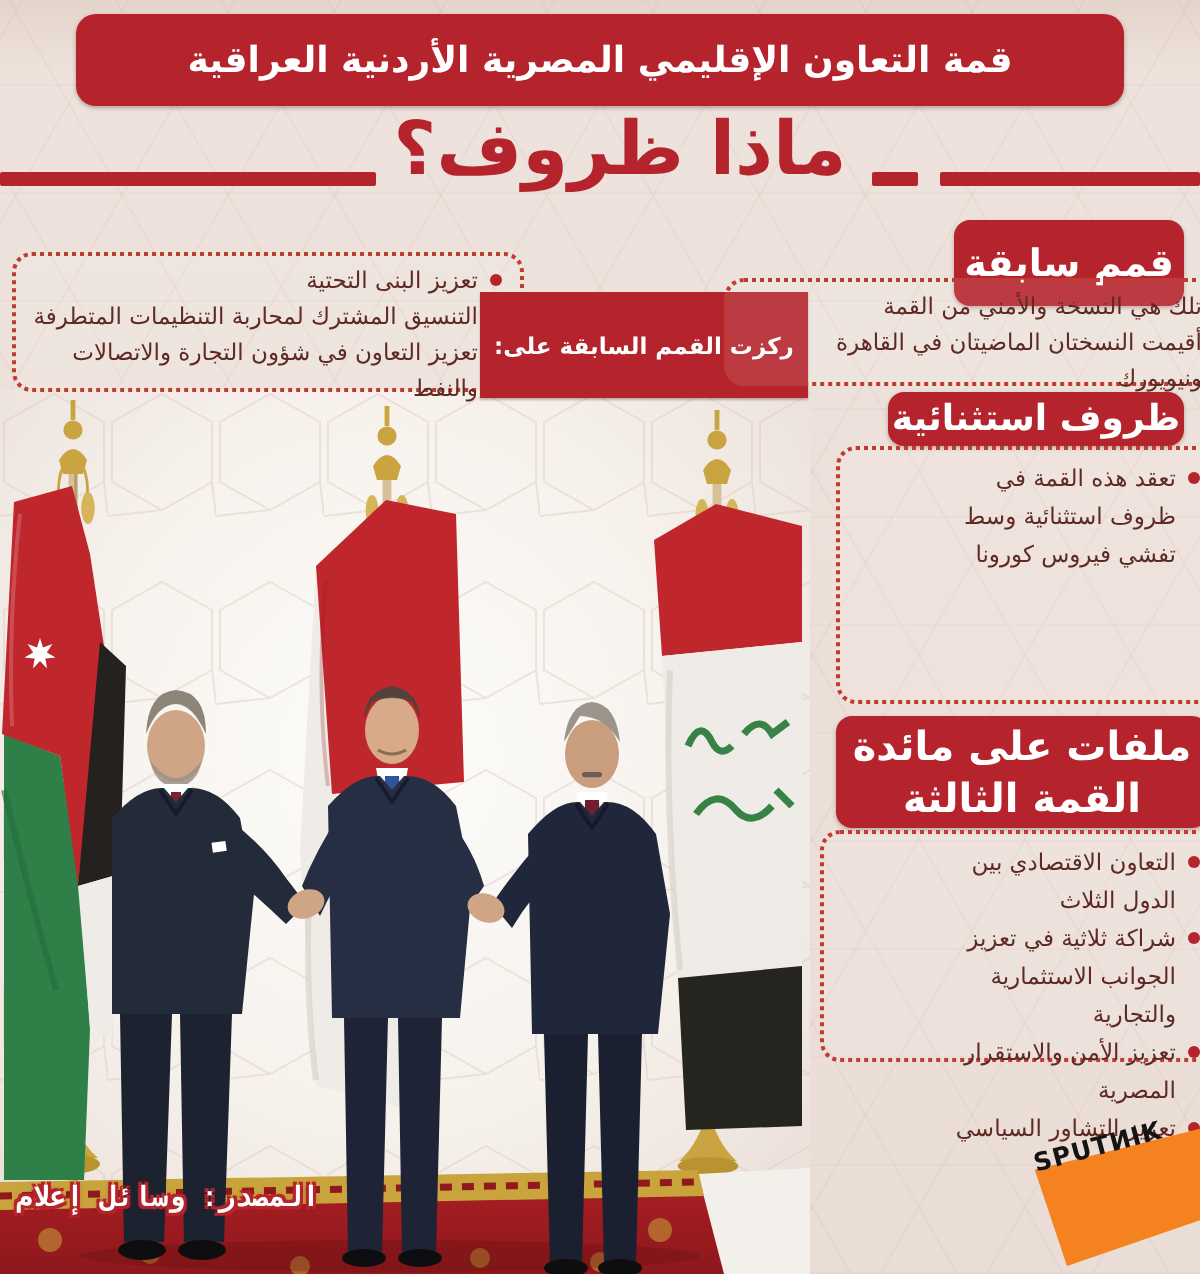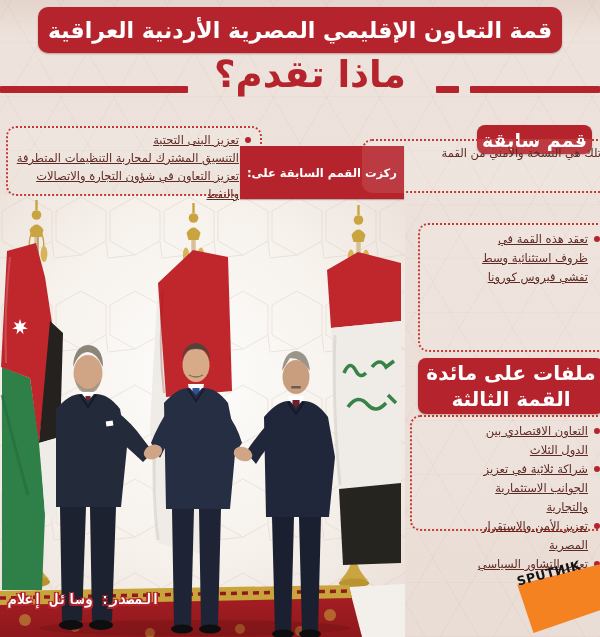--- a/index.html
+++ b/index.html
@@ -9,56 +9,56 @@
     background-color:#e9ddd6;
     background-image:
       repeating-linear-gradient(60deg, rgba(194,156,146,.10) 0 1px, transparent 1px 46px),
       repeating-linear-gradient(-60deg, rgba(194,156,146,.10) 0 1px, transparent 1px 46px),
       repeating-linear-gradient(0deg, rgba(194,156,146,.07) 0 1px, transparent 1px 54px),
       linear-gradient(180deg,#e4d4cb 0,#eee3dc 6%,#e9ddd6 100%);
   }
   .title-banner{
     position:absolute;left:38px;top:7px;width:524px;height:46px;
     background:#b5242c;border-radius:10px;display:flex;align-items:center;justify-content:center;
-    color:#fff;font-weight:bold;font-size:22px;direction:rtl;text-align:center;
+    color:#fff;font-weight:bold;font-size:18px;direction:rtl;text-align:center;
     box-shadow:0 1px 2px rgba(80,20,20,.35);
   }
   .question{
     position:absolute;left:185px;top:54px;width:250px;text-align:center;
     color:#b5242c;font-weight:bold;font-size:37px;direction:rtl;line-height:1.15;
   }
   .divider{position:absolute;height:7px;background:#b5242c;top:86px;border-radius:1px;}
   .div-left{left:0;width:188px;}
   .div-dash{left:436px;width:23px;}
   .div-right{left:470px;width:130px;}
 
   .dotted-box{
     position:absolute;border:2px dotted #c23b32;border-radius:10px;
     color:#5e2a23;direction:rtl;background:rgba(255,255,255,.10);
   }
   .focus-box{left:6px;top:126px;width:240px;height:60px;padding:3px 8px 3px 4px;}
   .plain-lines{line-height:18px;font-size:11.5px;text-align:right;}
   ul.bullets{list-style:none;margin:0;padding:0;font-size:11.5px;}
-  ul.bullets li{position:relative;padding-right:13px;line-height:18px;text-align:right;text-decoration:underline;}
+  ul.bullets li{position:relative;padding-right:13px;line-height:18px;text-align:right;}
   ul.bullets li::before{
     content:"";position:absolute;right:1px;top:6px;width:6px;height:6px;border-radius:50%;background:#b5242c;
   }
   .sec2-box ul.bullets li,.sec3-box ul.bullets li{line-height:19px;margin-left:40px;}
 
   .focus-label{
     position:absolute;left:240px;top:146px;height:21px;padding:16px 7px;
     background:#b5242c;color:#fff;font-size:11.5px;font-weight:bold;
     display:flex;align-items:center;direction:rtl;box-shadow:0 1px 1px rgba(80,20,20,.3);
   }
   .sec-header{
     position:absolute;background:#b5242c;color:#fff;font-weight:bold;border-radius:8px;
     display:flex;align-items:center;justify-content:center;direction:rtl;text-align:center;
     box-shadow:0 1px 2px rgba(80,20,20,.3);
   }
-  .sec1-header{left:477px;top:125px;width:115px;height:29px;font-size:19px;}
+  .sec1-header{left:477px;top:110px;width:115px;height:43px;font-size:19px;}
   .sec1-box{left:362px;top:139px;width:229px;height:44px;padding:3px 8px;}
   .sec2-header{left:444px;top:196px;width:148px;height:27px;font-size:18px;}
   .sec2-box{left:418px;top:223px;width:173px;height:115px;padding:5px 8px;}
   .sec3-header{left:418px;top:358px;width:174px;height:56px;font-size:20px;line-height:26px;padding:0 6px;}
   .sec3-box{left:410px;top:415px;width:181px;height:102px;padding:5px 8px;}
 
   .photo{position:absolute;left:0;top:195px;width:405px;height:442px;}
 
   .source-label{
     position:absolute;left:8px;top:591px;direction:rtl;color:#fff;font-weight:bold;font-size:14px;
@@ -241,38 +241,40 @@
 
     <g fill="#cfa585">
       <ellipse cx="153" cy="257" rx="9.5" ry="7" transform="rotate(-22 153 257)"></ellipse>
       <ellipse cx="243" cy="259" rx="9.5" ry="7" transform="rotate(20 243 259)"></ellipse>
     </g>
   </svg>
 
   <div class="title-banner">قمة التعاون الإقليمي المصرية الأردنية العراقية</div>
 
   <div class="divider div-left"></div>
-  <div class="question">ماذا تقدم؟</div>
+  <div class="question">ماذا ظروف؟</div>
   <div class="divider div-dash"></div>
   <div class="divider div-right"></div>
 
   <div class="dotted-box focus-box">
     <ul class="bullets">
       <li>تعزيز البنى التحتية</li>
       <li>التنسيق المشترك لمحاربة التنظيمات المتطرفة</li>
       <li>تعزيز التعاون في شؤون التجارة والاتصالات والنفط</li>
     </ul>
   </div>
   <div class="focus-label">ركزت القمم السابقة على:</div>
 
   <div class="sec-header sec1-header">قمم سابقة</div>
   <div class="dotted-box sec1-box plain-lines">
     <div>تلك هي النسخة والأمني من القمة</div>
-  </div>
-
+    <div>أقيمت النسختان الماضيتان في القاهرة ونيويورك</div>
+  </div>
+
+  <div class="sec-header sec2-header">ظروف استثنائية</div>
   <div class="dotted-box sec2-box">
     <ul class="bullets">
       <li>تعقد هذه القمة في ظروف استثنائية وسط تفشي فيروس كورونا</li>
     </ul>
   </div>
 
   <div class="sec-header sec3-header">ملفات على مائدة القمة الثالثة</div>
   <div class="dotted-box sec3-box">
     <ul class="bullets">
       <li>التعاون الاقتصادي بين الدول الثلاث</li>

